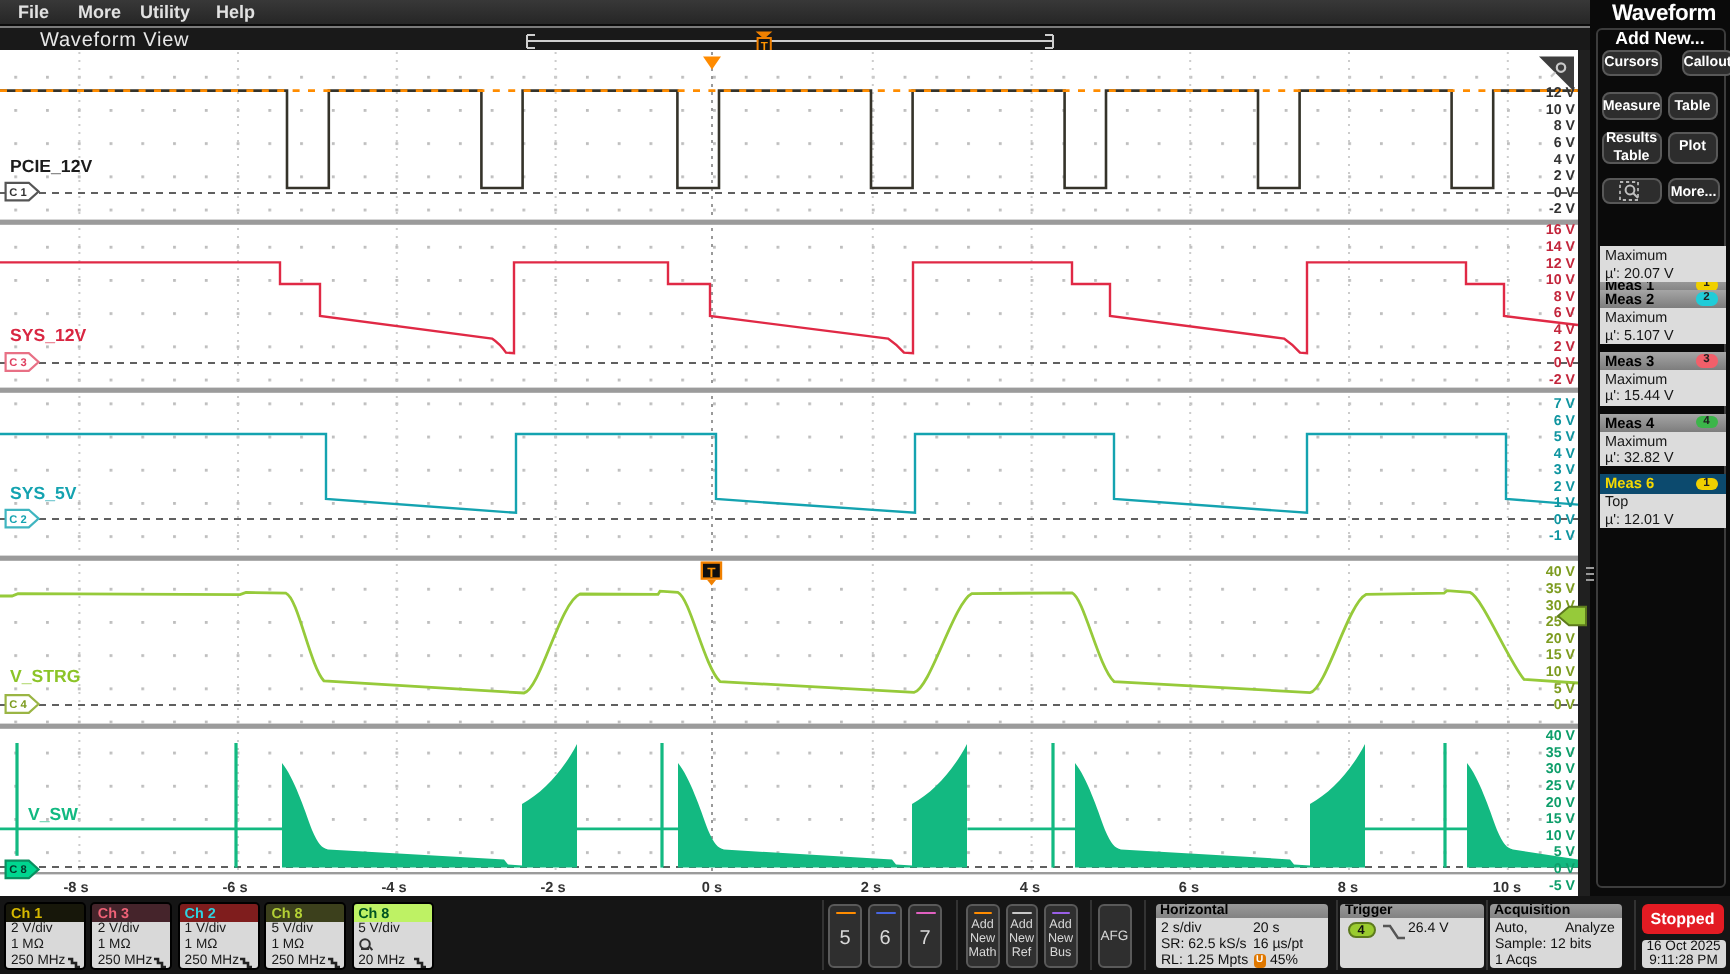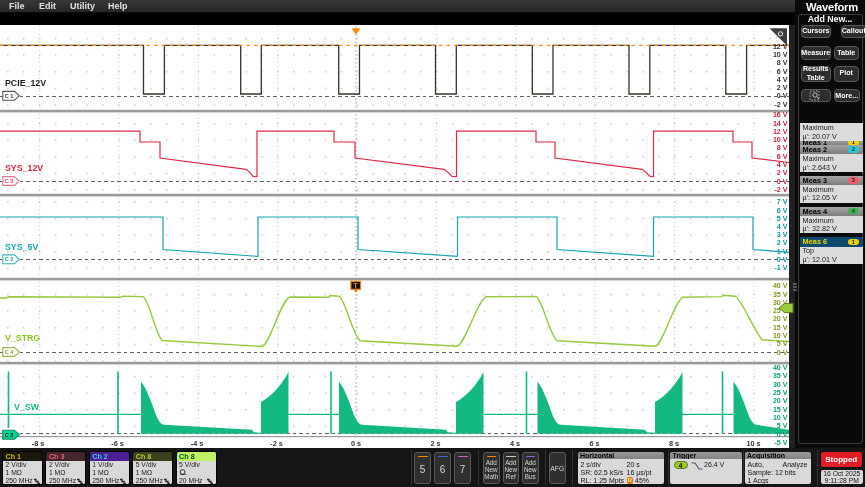--- a/index.html
+++ b/index.html
@@ -22,23 +22,34 @@
 .prow{position:absolute;left:3px;white-space:nowrap}
 #rpanel{left:795px;top:0;width:70px;height:448px;background:#0a0a0a}
 .rbtn{position:absolute;background:#2d2d2d;border:1px solid #585858;border-radius:4px;color:#fff;font-size:7.1px;font-weight:bold;display:flex;align-items:center;justify-content:center;text-align:center;line-height:8.2px}
 .meash{position:absolute;left:4.5px;width:63px;height:9.3px;background:linear-gradient(#a5a5a5,#7d7d7d);font-size:7.4px;font-weight:bold;color:#000;padding-left:3px;line-height:9.6px}
 .measb{position:absolute;left:4.5px;width:63px;height:17.6px;background:#dcdcdc;font-size:7.2px;color:#161616;padding-left:3px;line-height:8.6px;padding-top:0.8px}
 .pill{position:absolute;right:3.5px;top:1.3px;width:11.5px;height:6.6px;border-radius:3.3px;font-size:5.8px;font-weight:bold;color:#222;text-align:center;line-height:6.8px}
 </style></head><body>
 <div id="page">
 <div class="abs" id="menubar">
       <span style="left:9px">File</span>
-      <span style="left:39px">Edit</span>
+      <span style="left:39px">More</span>
       <span style="left:70px">Utility</span>
       <span style="left:108px">Help</span>
+    </div>
+<div class="abs" id="tabbar">
+      <span class="tabtxt">Waveform View</span>
+<svg width="795" height="13" style="position:absolute;left:0;top:0">
+<line x1="263" y1="6.5" x2="527" y2="6.5" stroke="#cfcfcf" stroke-width="1"></line>
+<path d="M263.5,3.5v6.5 M263.5,3.5h4 M263.5,10h4" stroke="#cfcfcf" stroke-width="1" fill="none"></path>
+<path d="M526.5,3.5v6.5 M526.5,3.5h-4 M526.5,10h-4" stroke="#cfcfcf" stroke-width="1" fill="none"></path>
+<path d="M377.8,1.7h8.4l-4.2,3.8z" fill="#f08000"></path>
+<rect x="378.8" y="5" width="6.6" height="6.6" fill="#131313" stroke="#f08000" stroke-width="1"></rect>
+<text x="382.1" y="10.8" font-size="5.8" font-weight="bold" fill="#ff9300" text-anchor="middle" font-family="Liberation Sans, sans-serif">T</text>
+</svg>
     </div>
 <div class="abs" style="left:0;top:25px;width:795px;height:423px"><svg id="plot" width="795" height="423" viewBox="0 0 795 423">
         <defs>
           <pattern id="d0" width="15.88" height="16.6" patternUnits="userSpaceOnUse" x="38.9" y="62.7">
             <rect x="0" y="0" width="1.4" height="1.4" fill="#bdbdbd"></rect>
           </pattern>
           <pattern id="d1" width="15.88" height="16.6" patternUnits="userSpaceOnUse" x="38.9" y="147.7">
             <rect x="0" y="0" width="1.4" height="1.4" fill="#bdbdbd"></rect>
           </pattern>
           <pattern id="d2" width="15.88" height="16.6" patternUnits="userSpaceOnUse" x="38.9" y="226.0">
@@ -194,21 +205,21 @@
         <div class="chh" style="background:#45242b;color:#ef6277">Ch 3</div>
         <div class="chbody">
           <div>2 V/div</div>
           <div style="height:8.2px">1 MΩ</div>
           <div style="position:relative">250 MHz<svg width="6" height="6" style="position:absolute;right:2.5px;top:1px">
               <path d="M0,1.5h2v2h2v2h2" stroke="#222" stroke-width="1.3" fill="none"></path>
             </svg></div>
         </div>
       </div>
 <div class="chb" style="left:88.8px">
-        <div class="chh" style="background:#4c1d95;color:#2ed3e0">Ch 2</div>
+        <div class="chh" style="background:#7f1d1d;color:#2ed3e0">Ch 2</div>
         <div class="chbody">
           <div>1 V/div</div>
           <div style="height:8.2px">1 MΩ</div>
           <div style="position:relative">250 MHz<svg width="6" height="6" style="position:absolute;right:2.5px;top:1px">
               <path d="M0,1.5h2v2h2v2h2" stroke="#222" stroke-width="1.3" fill="none"></path>
             </svg></div>
         </div>
       </div>
 <div class="chb" style="left:132.2px">
         <div class="chh" style="background:#3c401c;color:#b3d035">Ch 8</div>
@@ -320,26 +331,26 @@
         </svg>
       </div>
 <div class="meash" style="top:114.1px;margin-top:24px;">Meas 1<span class="pill" style="background:#f0d000">1</span></div>
 <div class="measb" style="top:123.39999999999999px">
         <div>Maximum</div>
         <div>µ': 20.07 V</div>
       </div>
 <div class="meash" style="top:144.9px;">Meas 2<span class="pill" style="background:#20ccd8">2</span></div>
 <div class="measb" style="top:154.20000000000002px">
         <div>Maximum</div>
-        <div>µ': 2.643 V</div>
+        <div>µ': 5.107 V</div>
       </div>
 <div class="meash" style="top:175.7px;">Meas 3<span class="pill" style="background:#f25f6a">3</span></div>
 <div class="measb" style="top:185.0px">
         <div>Maximum</div>
-        <div>µ': 12.05 V</div>
+        <div>µ': 15.44 V</div>
       </div>
 <div class="meash" style="top:206.5px;">Meas 4<span class="pill" style="background:#3cb54a">4</span></div>
 <div class="measb" style="top:215.8px">
         <div>Maximum</div>
         <div>µ': 32.82 V</div>
       </div>
 <div class="meash" style="top:237.3px;background:#0c4a6e;color:#f5d800">Meas 6<span class="pill" style="background:#f0d000">1</span></div>
 <div class="measb" style="top:246.60000000000002px">
         <div>Top</div>
         <div>µ': 12.01 V</div>

